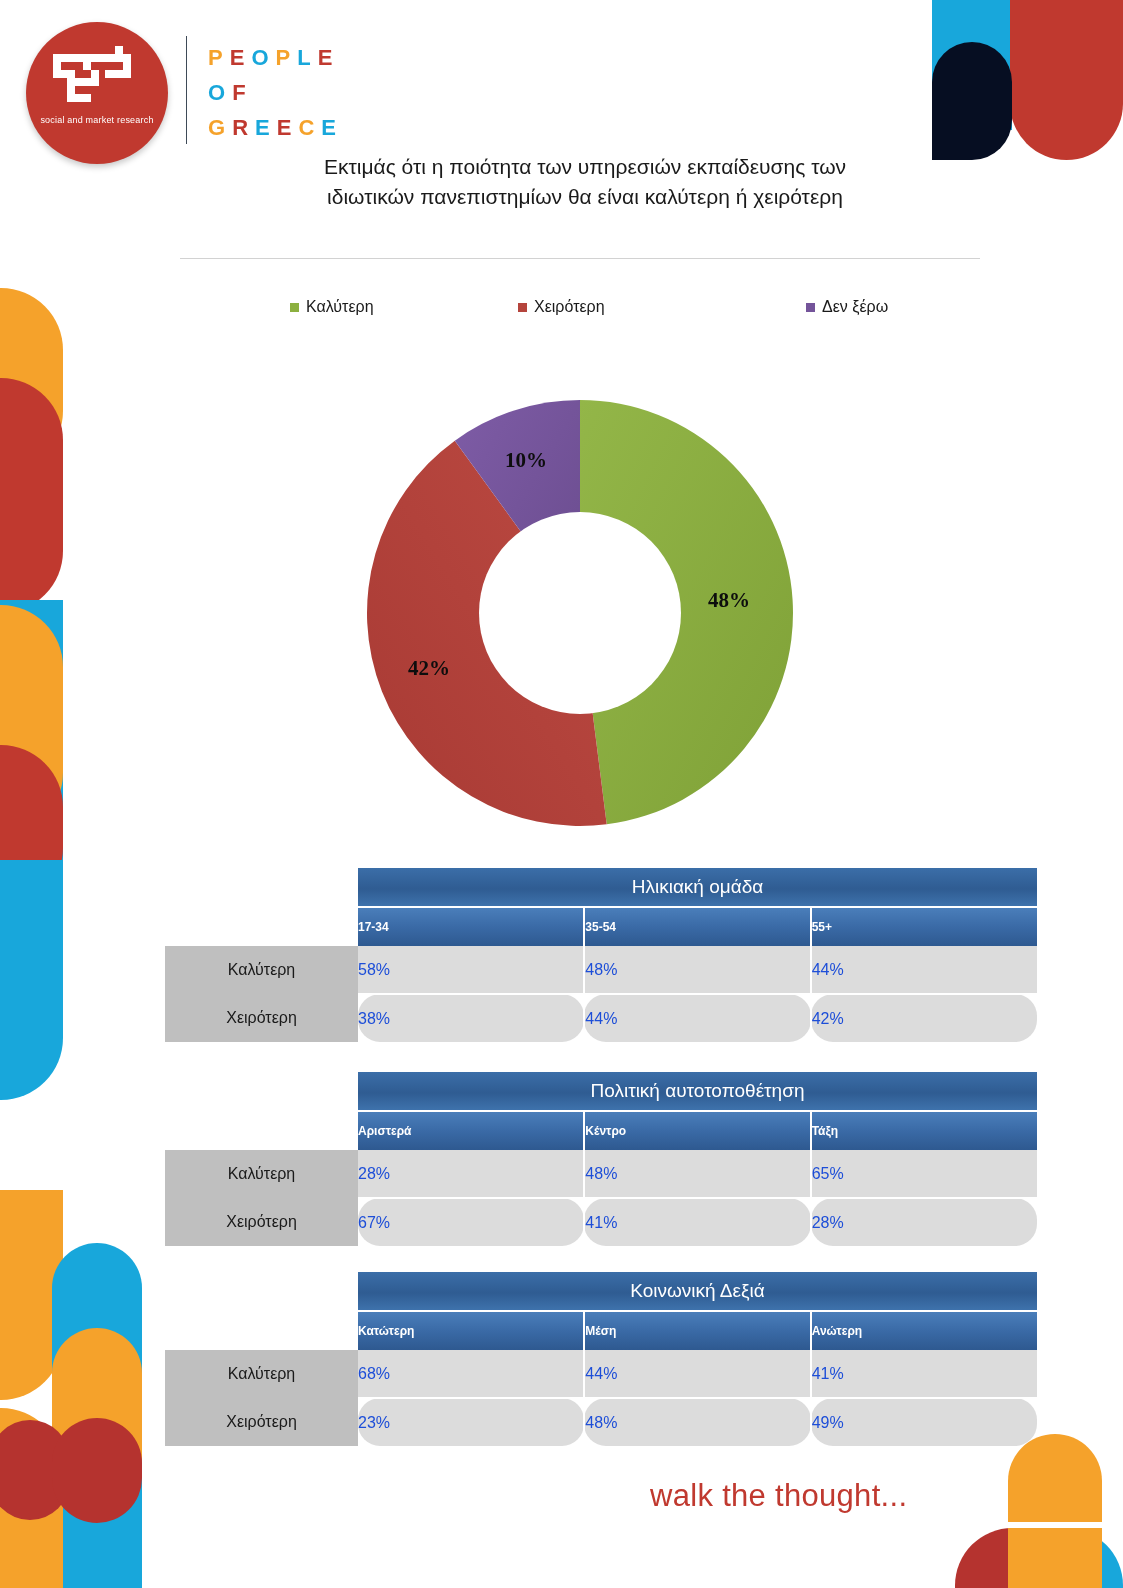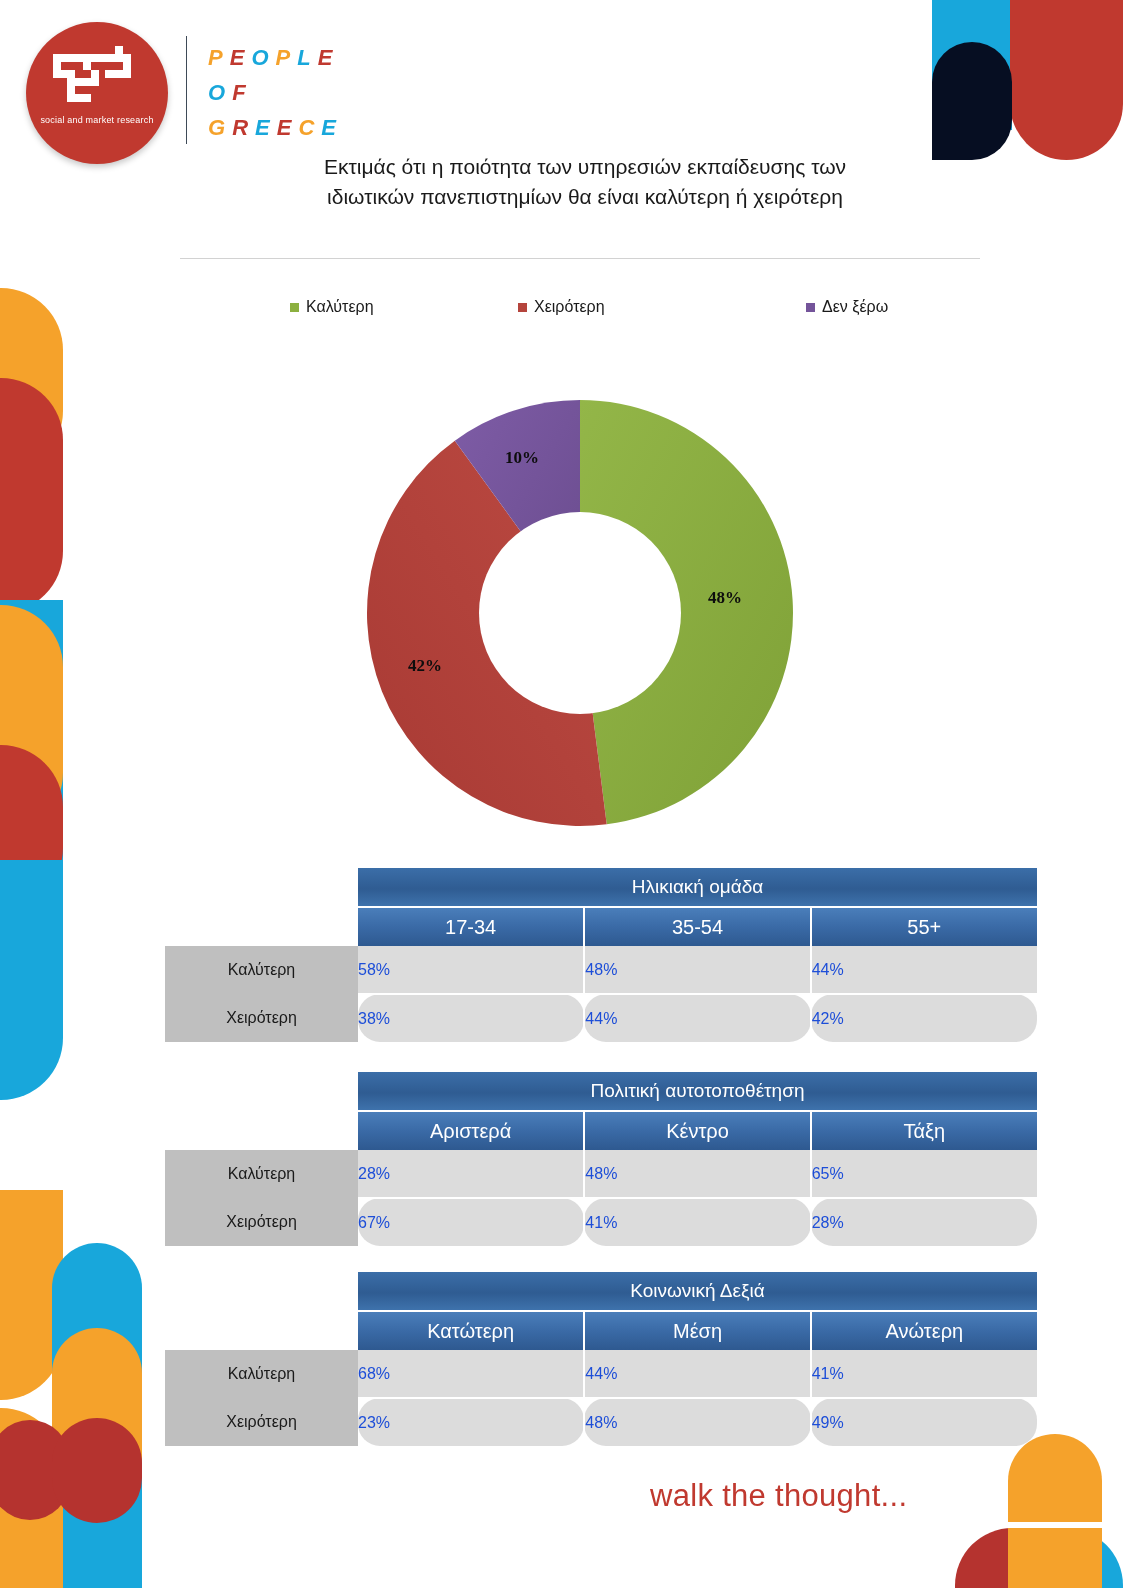--- a/index.html
+++ b/index.html
@@ -134,21 +134,20 @@
     position: absolute;
     left: 186px; top: 36px;
     width: 1px; height: 108px;
     background: #3e4a57;
   }
 
   .wordmark {
     position: absolute;
     left: 208px; top: 40px;
     width: 230px;
-    font-style: italic;
   }
   .wm-line {
     display: block;
     font-size: 22px;
     font-weight: bold;
     letter-spacing: 7px;
     line-height: 35px;
     white-space: nowrap;
   }
   .wm-line span { display: inline; }
@@ -192,21 +191,21 @@
   }
 
   
   .donut-wrap {
     position: absolute;
     left: 363px; top: 398px;
     width: 434px; height: 430px;
   }
   .donut-label {
     position: absolute;
-    font-size: 17px;
+    font-size: 21px;
     font-weight: bold;
     color: #0d0d0d;
     font-family: "Liberation Serif", serif;
   }
   .dl-green { left: 345px; top: 190px; }
   .dl-red   { left: 45px;  top: 258px; }
   .dl-purple{ left: 142px; top: 50px;  }
 
   
   .tbl {
@@ -229,23 +228,23 @@
     color: #ffffff;
     font-size: 19px;
     text-align: center;
     vertical-align: middle;
     border-bottom: 2px solid #ffffff;
   }
   .t-sub {
     height: 38px;
     background: linear-gradient(180deg, #4A7EBA 0%, #3A6AA6 50%, #2E5990 100%);
     color: #ffffff;
-    font-size: 20px;
-    font-weight: normal;
-    text-align: center;
+    font-size: 12px;
+    font-weight: bold;
+    text-align: left;
     vertical-align: middle;
     border-right: 2px solid #ffffff;
   }
   .t-sub:last-child { border-right: none; }
 
   .t-rowlabel {
     background: #BFBFBF;
     color: #1a1a1a;
     font-size: 16px;
     text-align: center;

